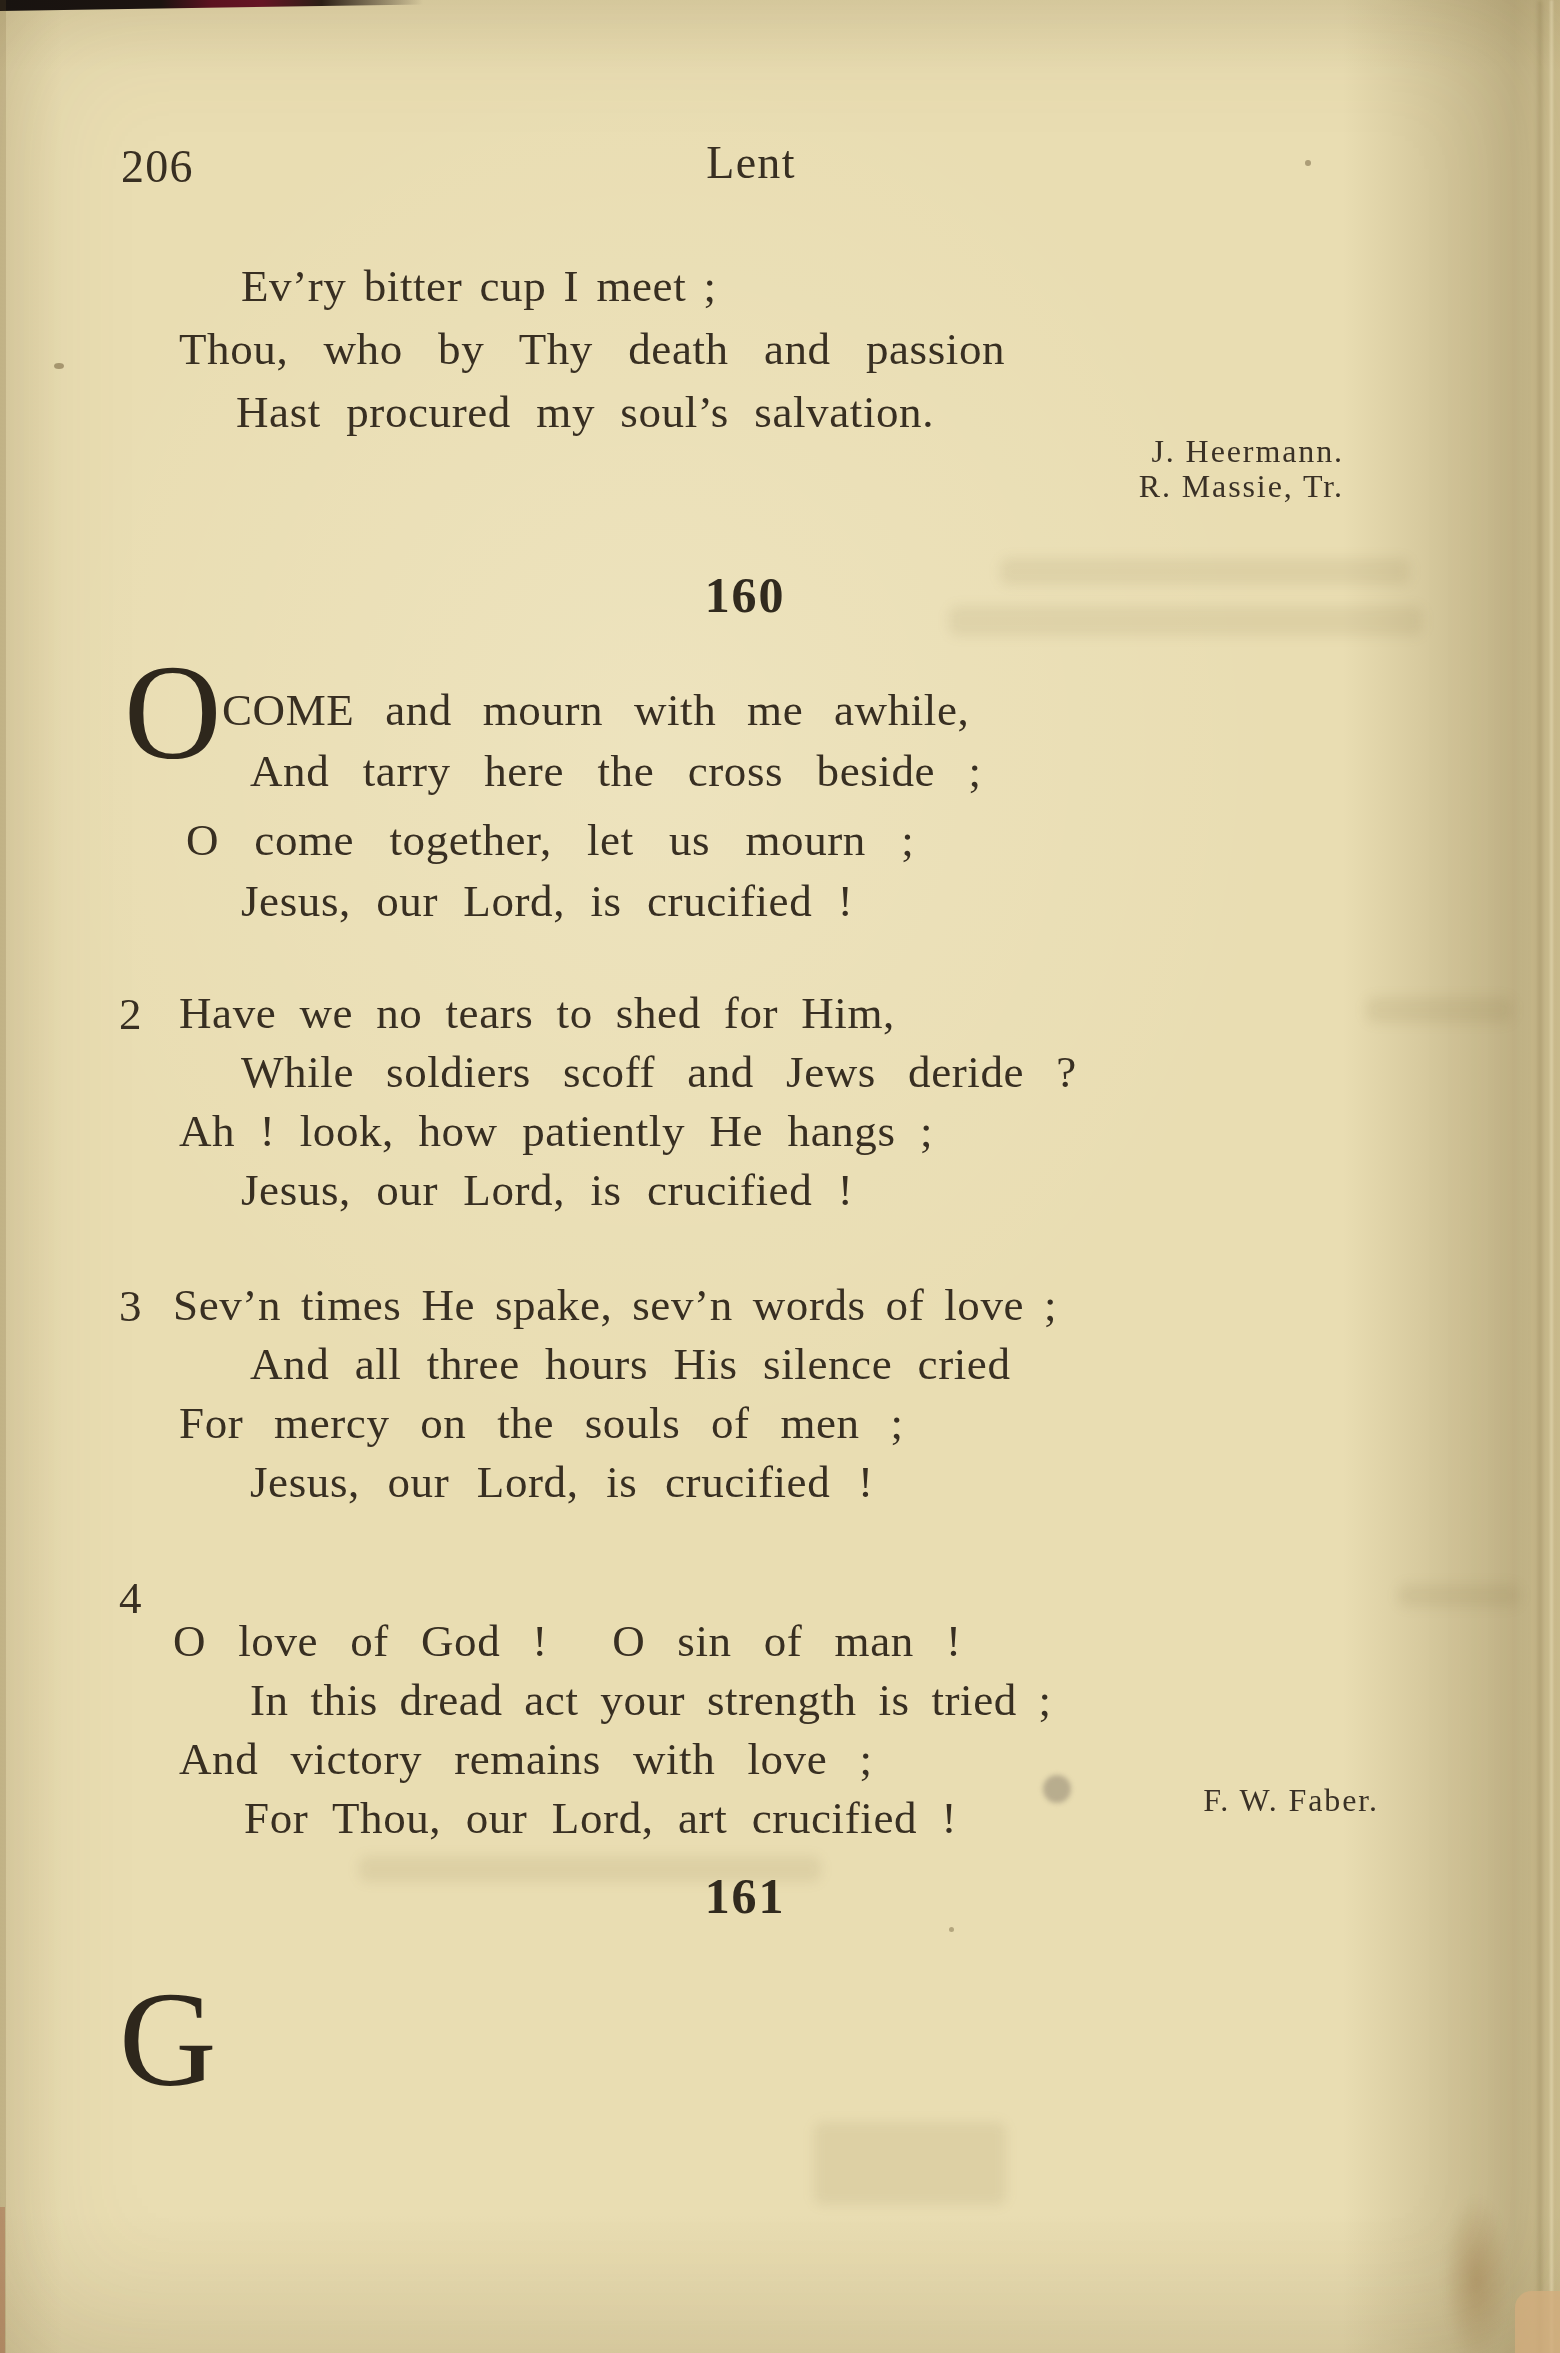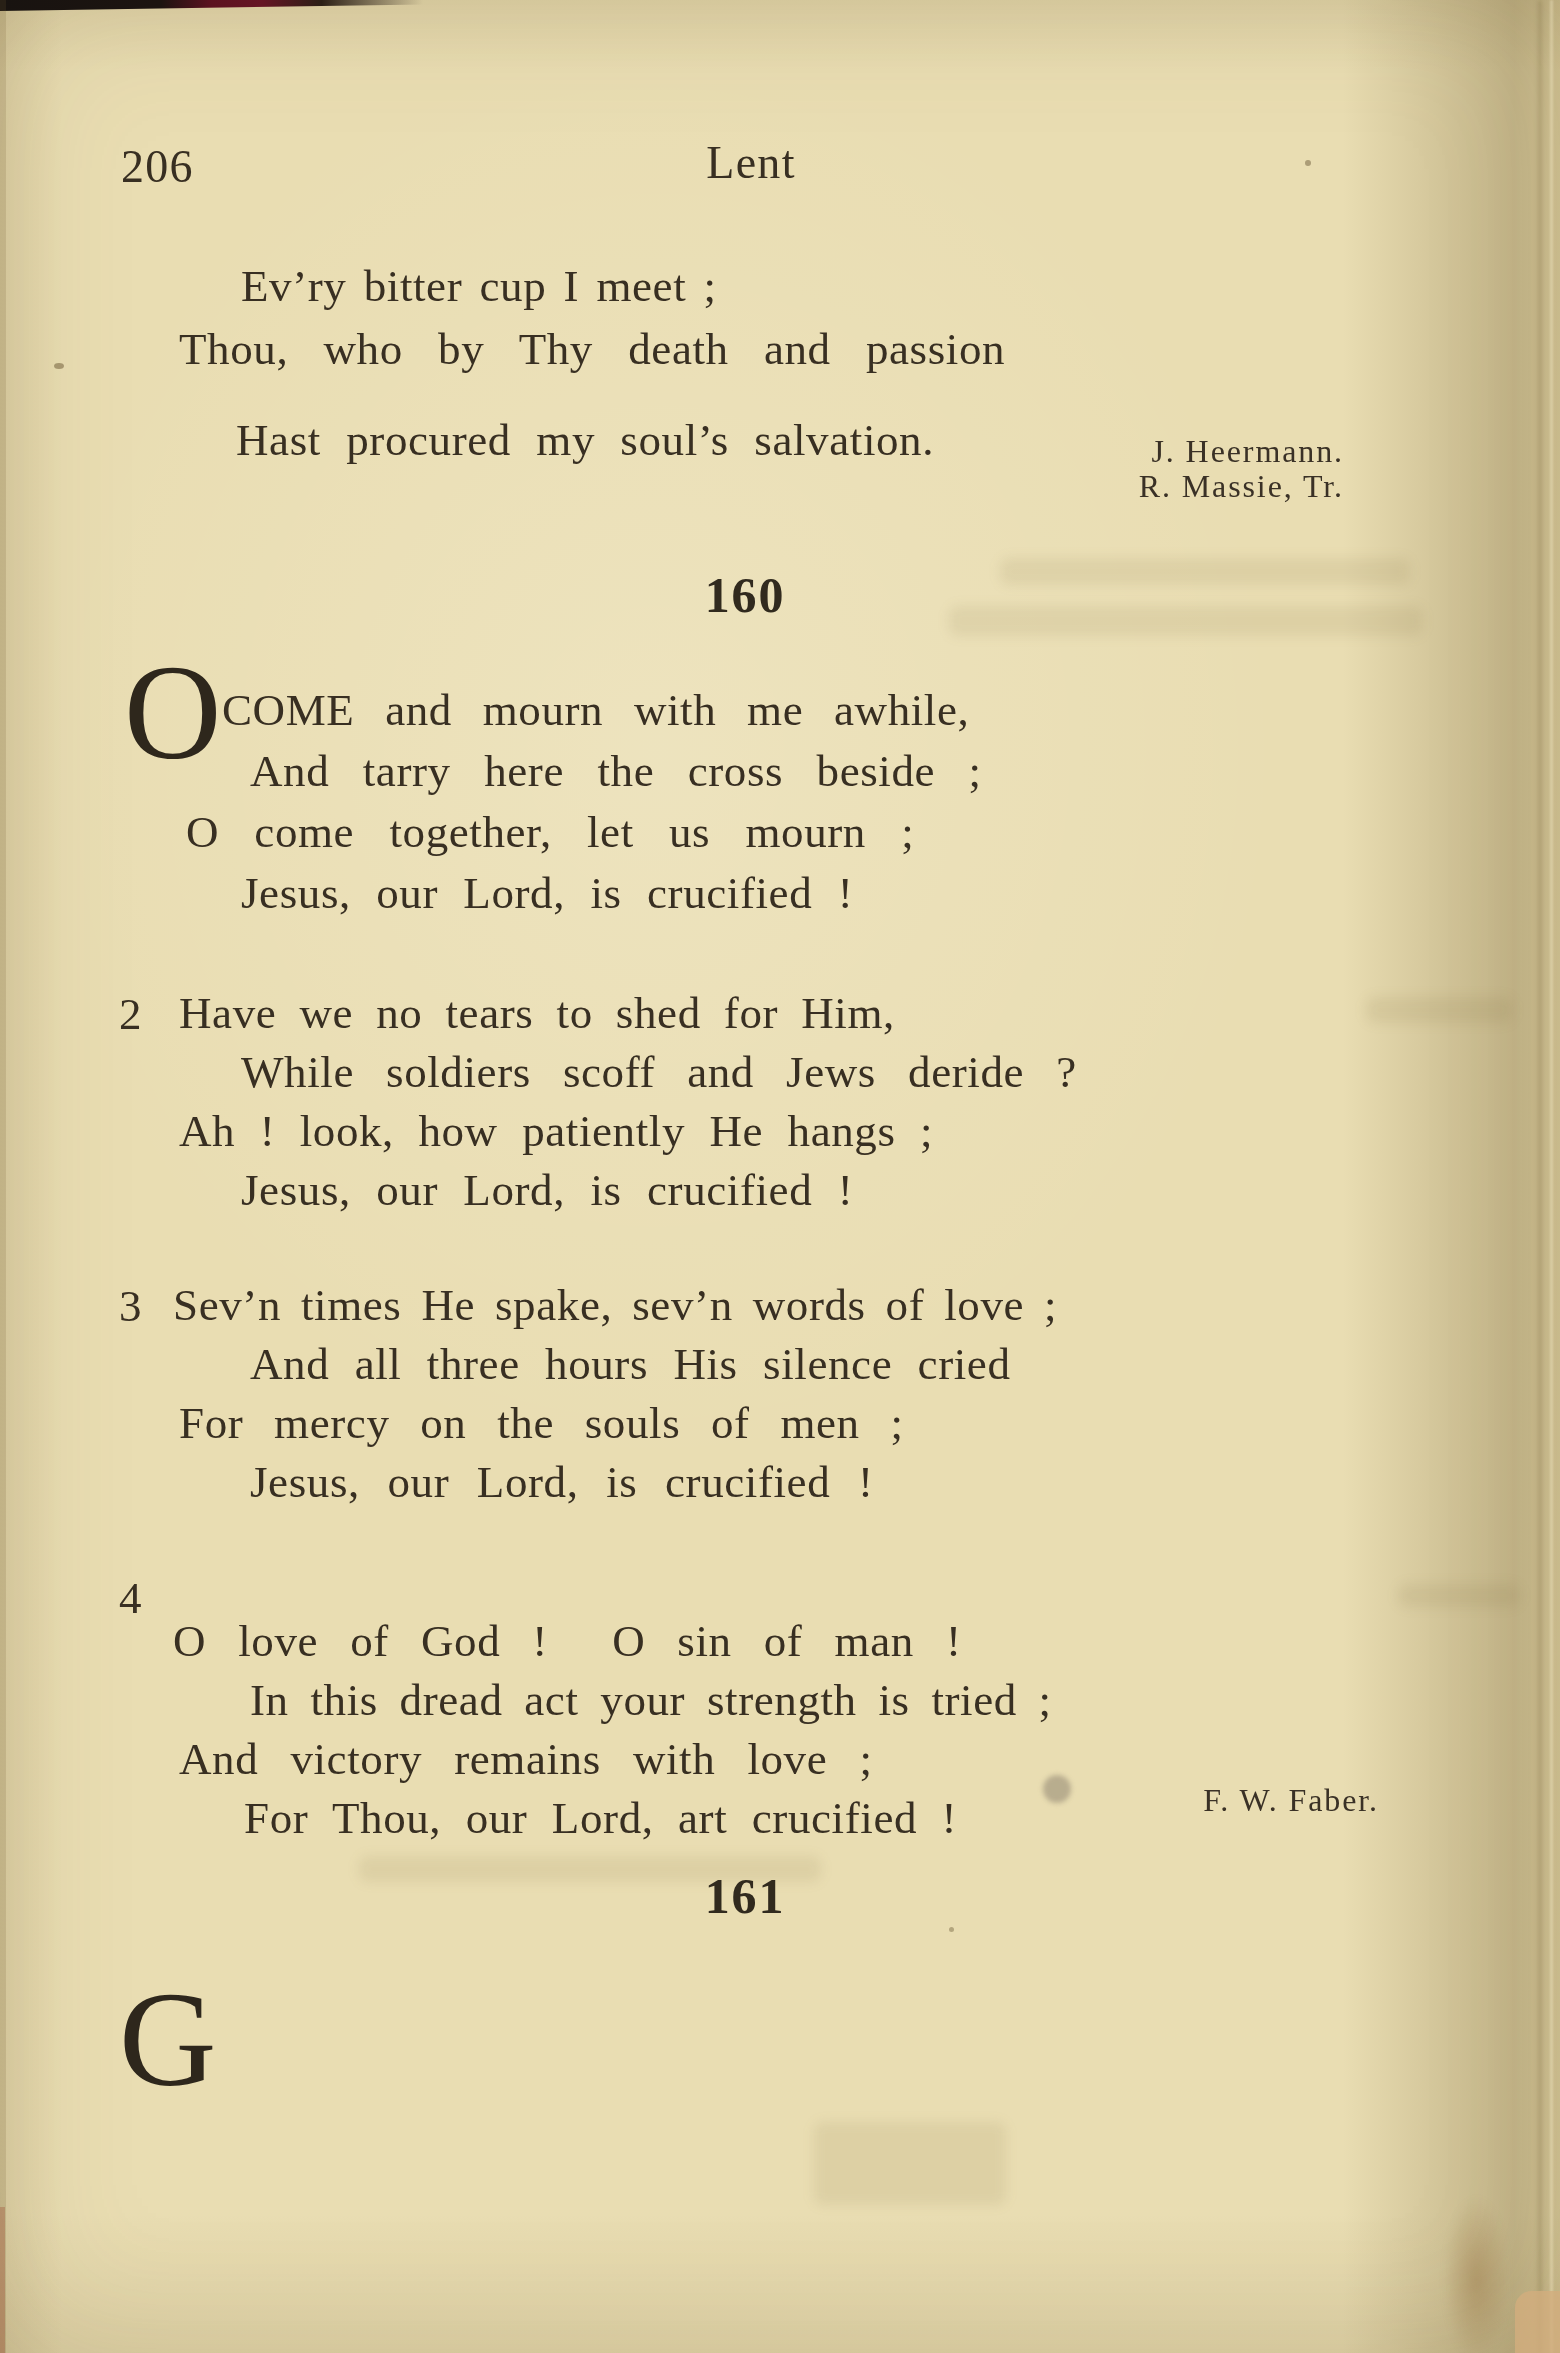--- a/index.html
+++ b/index.html
@@ -77,32 +77,32 @@
   <div class="speck" style="left:54px;top:363px;width:10.3px;height:6.4px;background:rgba(90,70,35,0.45);filter:blur(0.6px);"></div>
   <div class="speck" style="left:1305px;top:160px;width:5.8px;height:5.8px;background:rgba(80,62,30,0.4);"></div>
   <div class="speck" style="left:949px;top:1927px;width:5.1px;height:5.1px;background:rgba(80,62,30,0.35);"></div>
 
   <span class="pagenum">206</span>
   <span class="running-head">Lent</span>
 
   <section class="stanza fragment" style="top:255px;">
     <div class="ln" style="padding-left:122px;word-spacing:0.12em;">Ev’ry bitter cup I meet ;</div>
     <div class="ln" style="padding-left:60px;word-spacing:0.52em;">Thou, who by Thy death and passion</div>
-    <div class="ln" style="padding-left:117px;word-spacing:0.30em;margin-top:28px;">Hast procured my soul’s salvation.</div>
+    <div class="ln" style="padding-left:117px;word-spacing:0.30em;">Hast procured my soul’s salvation.</div>
   </section>
   <div class="attr attr-right" style="top:433px;">J. Heermann.</div>
   <div class="attr attr-right" style="top:468px;">R. Massie, Tr.</div>
 
   <div class="hymn-number" style="top:566px;">160</div>
 
   <span class="dropcap" style="left:124px;top:645px;">O</span>
   <section class="stanza" style="top:680px;">
     <div class="ln" style="padding-left:103px;word-spacing:0.42em;">COME and mourn with me awhile,</div>
     <div class="ln" style="padding-left:131px;word-spacing:0.48em;">And tarry here the cross beside ;</div>
-    <div class="ln" style="padding-left:67px;word-spacing:0.52em;">O come together, let us mourn ;</div>
+    <div class="ln" style="padding-left:67px;word-spacing:0.52em;margin-top:8px;">O come together, let us mourn ;</div>
     <div class="ln" style="padding-left:122px;word-spacing:0.30em;">Jesus, our Lord, is crucified !</div>
   </section>
 
   <section class="stanza" style="top:984px;">
     <span class="vnum">2</span>
     <div class="ln" style="padding-left:60px;word-spacing:0.25em;line-height:59px;">Have we no tears to shed for Him,</div>
     <div class="ln" style="padding-left:122px;word-spacing:0.45em;line-height:59px;">While soldiers scoff and Jews deride ?</div>
     <div class="ln" style="padding-left:60px;word-spacing:0.28em;line-height:59px;">Ah ! look, how patiently He hangs ;</div>
     <div class="ln" style="padding-left:122px;word-spacing:0.30em;line-height:59px;">Jesus, our Lord, is crucified !</div>
   </section>

